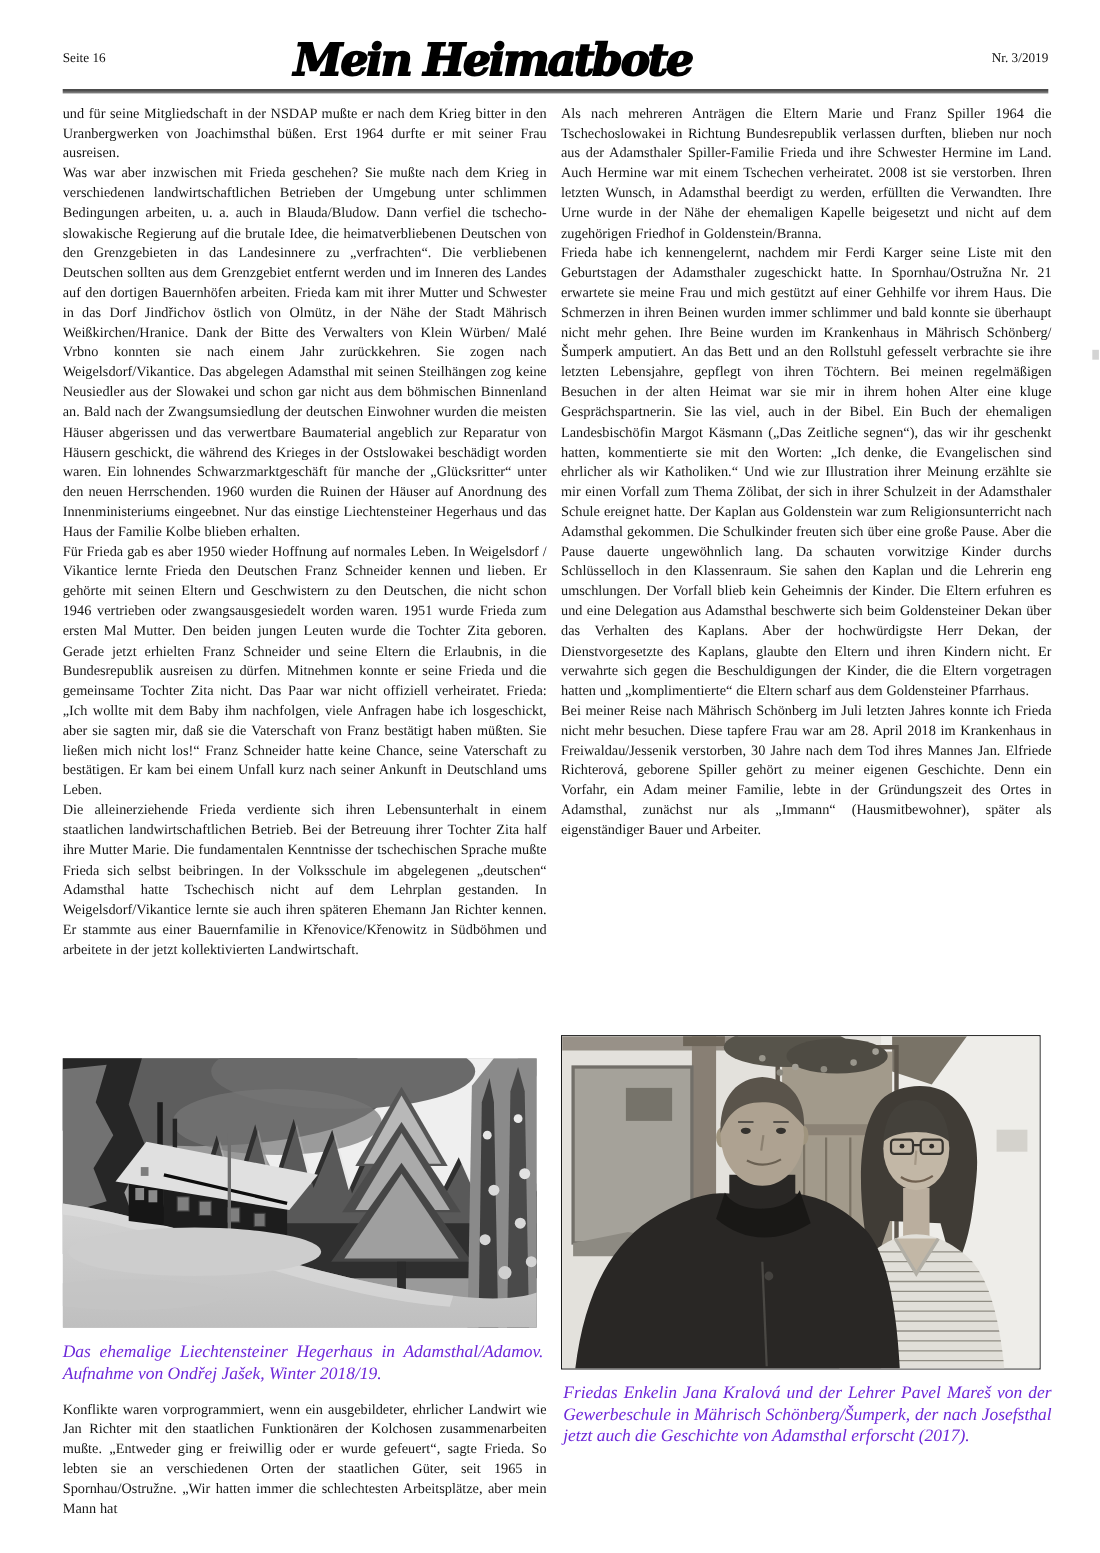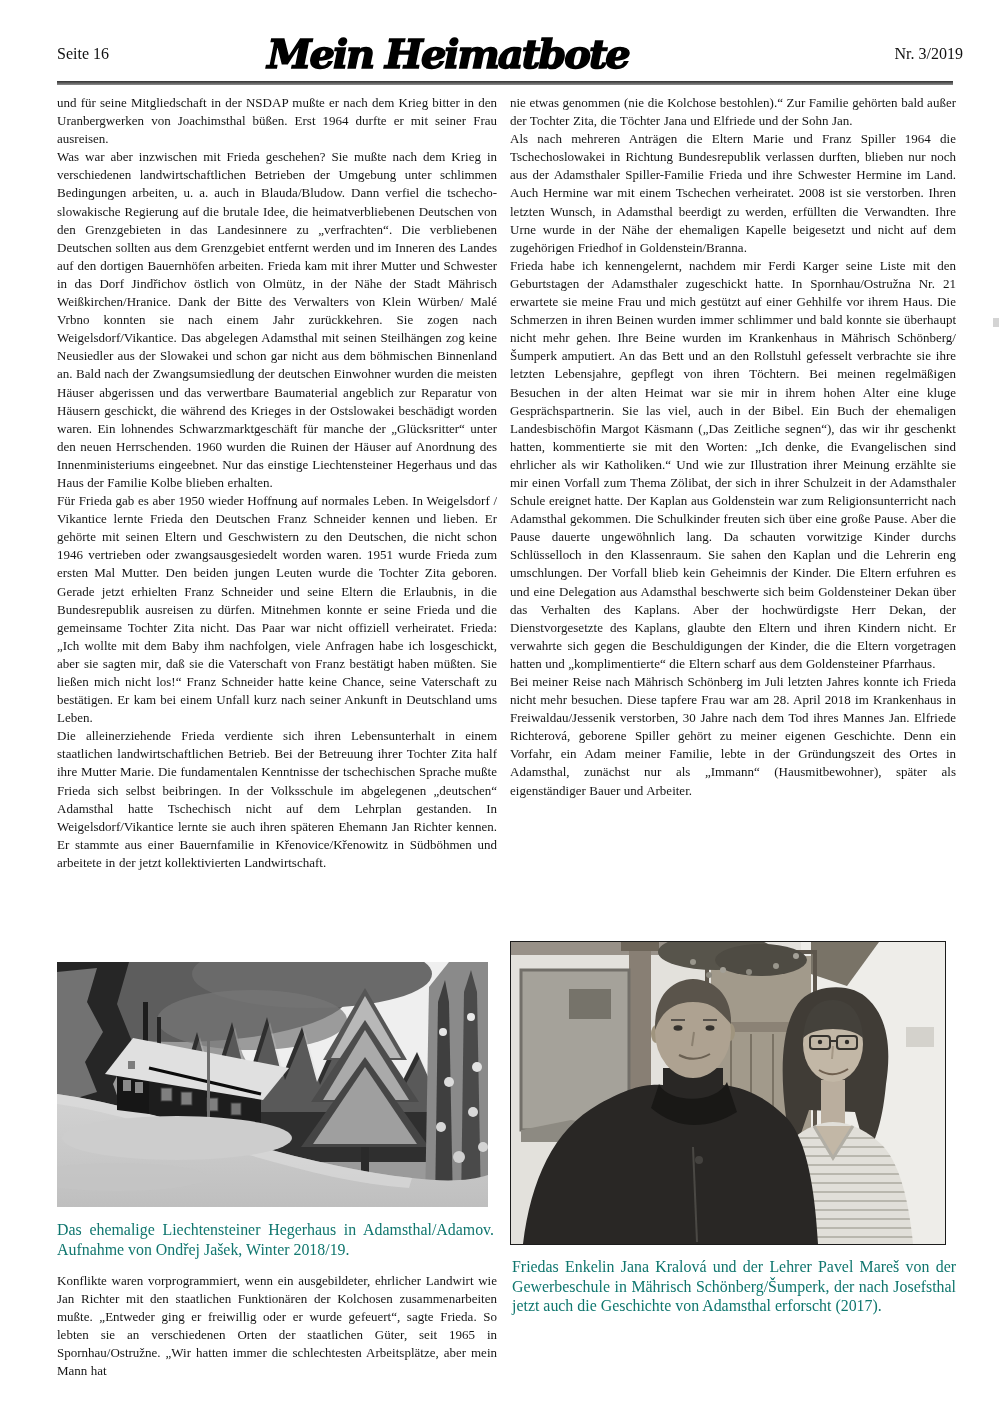--- a/index.html
+++ b/index.html
@@ -1,34 +1,34 @@
 <!DOCTYPE html>
 <html lang="de"><head>
 <meta charset="utf-8">
 <style>
   html,body{margin:0;padding:0;background:#9e9e9e;}
   .page{
     position:relative;width:1000px;height:1412px;background:#ffffff;
     font-family:"Liberation Serif",serif;color:#151515;overflow:hidden;
     margin:0 auto;
   }
-  .hdr-label{position:absolute;top:45px;font-size:16px;color:#111;}
+  .hdr-label{position:absolute;top:45px;font-size:12px;color:#111;}
   .hdr-left{left:57px;}
-  .hdr-right{right:37px;}
+  .hdr-right{right:47px;}
   .masthead-wrap{position:absolute;top:24px;left:0;width:896px;text-align:center;}
   .header-rule{position:absolute;left:57px;top:81px;width:896px;height:4px;
     background:linear-gradient(#303030,#8d8d8d);}
   .col-text{
     position:absolute;text-align:justify;font-size:13px;line-height:18.1px;
     overflow:hidden;hyphens:auto;-webkit-hyphens:auto;word-spacing:0.02em;
   }
   .col-text p{margin:0;}
   .caption{
-    position:absolute;font-size:15.9px;line-height:19.5px;
-    text-align:justify;hyphens:auto;color:#0f766e;
+    position:absolute;font-style:italic;font-size:15.9px;line-height:19.5px;
+    text-align:justify;hyphens:auto;color:#6d28d9;
   }
   .photo{position:absolute;display:block;}
   .photo svg{display:block;}
   .photo-border{border:1px solid #1c1c1c;}
   .scan-artifact{position:absolute;left:993px;top:318px;width:6px;height:9px;background:#d4d4d4;}
 </style>
 </head>
 <body>
 
 <div class="page">
@@ -113,21 +113,20 @@
     </svg>
   </div>
 
   <div class="caption" style="left:57px;top:1220px;width:437px;">Das ehemalige Liechtensteiner Hegerhaus in Adamsthal/Adamov. Aufnahme von Ondřej Jašek, Winter 2018/19.</div>
 
   <div class="col-text" style="left:57px;top:1272px;width:440px;height:112px;">
     <p>Konflikte waren vorprogrammiert, wenn ein ausgebildeter, ehrlicher Landwirt wie Jan Richter mit den staatlichen Funktionären der Kolchosen zusammenarbeiten mußte. „Entweder ging er freiwillig oder er wurde gefeuert“, sagte Frieda. So lebten sie an verschiedenen Orten der staatlichen Güter, seit 1965 in Spornhau/Ostružne. „Wir hatten immer die schlechtesten Arbeitsplätze, aber mein Mann hat</p>
   </div>
 
   <div class="col-text" style="left:510px;top:94px;width:446px;height:845px;">
-    <p>nie etwas genommen (nie die Kolchose bestohlen).“ Zur Familie gehörten bald außer der Tochter Zita, die Töchter Jana und Elfriede und der Sohn Jan.</p>
     <p>Als nach mehreren Anträgen die Eltern Marie und Franz Spiller 1964 die Tschechoslowakei in Richtung Bundesrepublik verlassen durften, blieben nur noch aus der Adamsthaler Spiller-Familie Frieda und ihre Schwester Hermine im Land. Auch Hermine war mit einem Tschechen verheiratet. 2008 ist sie verstorben. Ihren letzten Wunsch, in Adamsthal beerdigt zu werden, erfüllten die Verwandten. Ihre Urne wurde in der Nähe der ehemaligen Kapelle beigesetzt und nicht auf dem zugehörigen Friedhof in Goldenstein/Branna.</p>
     <p>Frieda habe ich kennengelernt, nachdem mir Ferdi Karger seine Liste mit den Geburtstagen der Adamsthaler zugeschickt hatte. In Spornhau/Ostružna Nr. 21 erwartete sie meine Frau und mich gestützt auf einer Gehhilfe vor ihrem Haus. Die Schmerzen in ihren Beinen wurden immer schlimmer und bald konnte sie überhaupt nicht mehr gehen. Ihre Beine wurden im Krankenhaus in Mährisch Schönberg/Šumperk amputiert. An das Bett und an den Rollstuhl gefesselt verbrachte sie ihre letzten Lebensjahre, gepflegt von ihren Töchtern. Bei meinen regelmäßigen Besuchen in der alten Heimat war sie mir in ihrem hohen Alter eine kluge Gesprächspartnerin. Sie las viel, auch in der Bibel. Ein Buch der ehemaligen Landesbischöfin Margot Käsmann („Das Zeitliche segnen“), das wir ihr geschenkt hatten, kommentierte sie mit den Worten: „Ich denke, die Evangelischen sind ehrlicher als wir Katholiken.“ Und wie zur Illustration ihrer Meinung erzählte sie mir einen Vorfall zum Thema Zölibat, der sich in ihrer Schulzeit in der Adamsthaler Schule ereignet hatte. Der Kaplan aus Goldenstein war zum Religionsunterricht nach Adamsthal gekommen. Die Schulkinder freuten sich über eine große Pause. Aber die Pause dauerte ungewöhnlich lang. Da schauten vorwitzige Kinder durchs Schlüsselloch in den Klassenraum. Sie sahen den Kaplan und die Lehrerin eng umschlungen. Der Vorfall blieb kein Geheimnis der Kinder. Die Eltern erfuhren es und eine Delegation aus Adamsthal beschwerte sich beim Goldensteiner Dekan über das Verhalten des Kaplans. Aber der hochwürdigste Herr Dekan, der Dienstvorgesetzte des Kaplans, glaubte den Eltern und ihren Kindern nicht. Er verwahrte sich gegen die Beschuldigungen der Kinder, die die Eltern vorgetragen hatten und „komplimentierte“ die Eltern scharf aus dem Goldensteiner Pfarrhaus.</p>
     <p>Bei meiner Reise nach Mährisch Schönberg im Juli letzten Jahres konnte ich Frieda nicht mehr besuchen. Diese tapfere Frau war am 28. April 2018 im Krankenhaus in Freiwaldau/Jessenik verstorben, 30 Jahre nach dem Tod ihres Mannes Jan. Elfriede Richterová, geborene Spiller gehört zu meiner eigenen Geschichte. Denn ein Vorfahr, ein Adam meiner Familie, lebte in der Gründungszeit des Ortes in Adamsthal, zunächst nur als „Immann“ (Hausmitbewohner), später als eigenständiger Bauer und Arbeiter.</p>
   </div>
 
   <div class="photo photo-border" style="left:510px;top:941px;">
     <svg width="434" height="302" viewBox="0 0 434 302">
       <defs>
         <clipPath id="shirtclip">
           <path d="M252,302 C254,250 262,215 280,198 C295,185 310,180 322,180 C340,180 358,190 372,204 C390,224 398,262 402,302 Z"></path>

